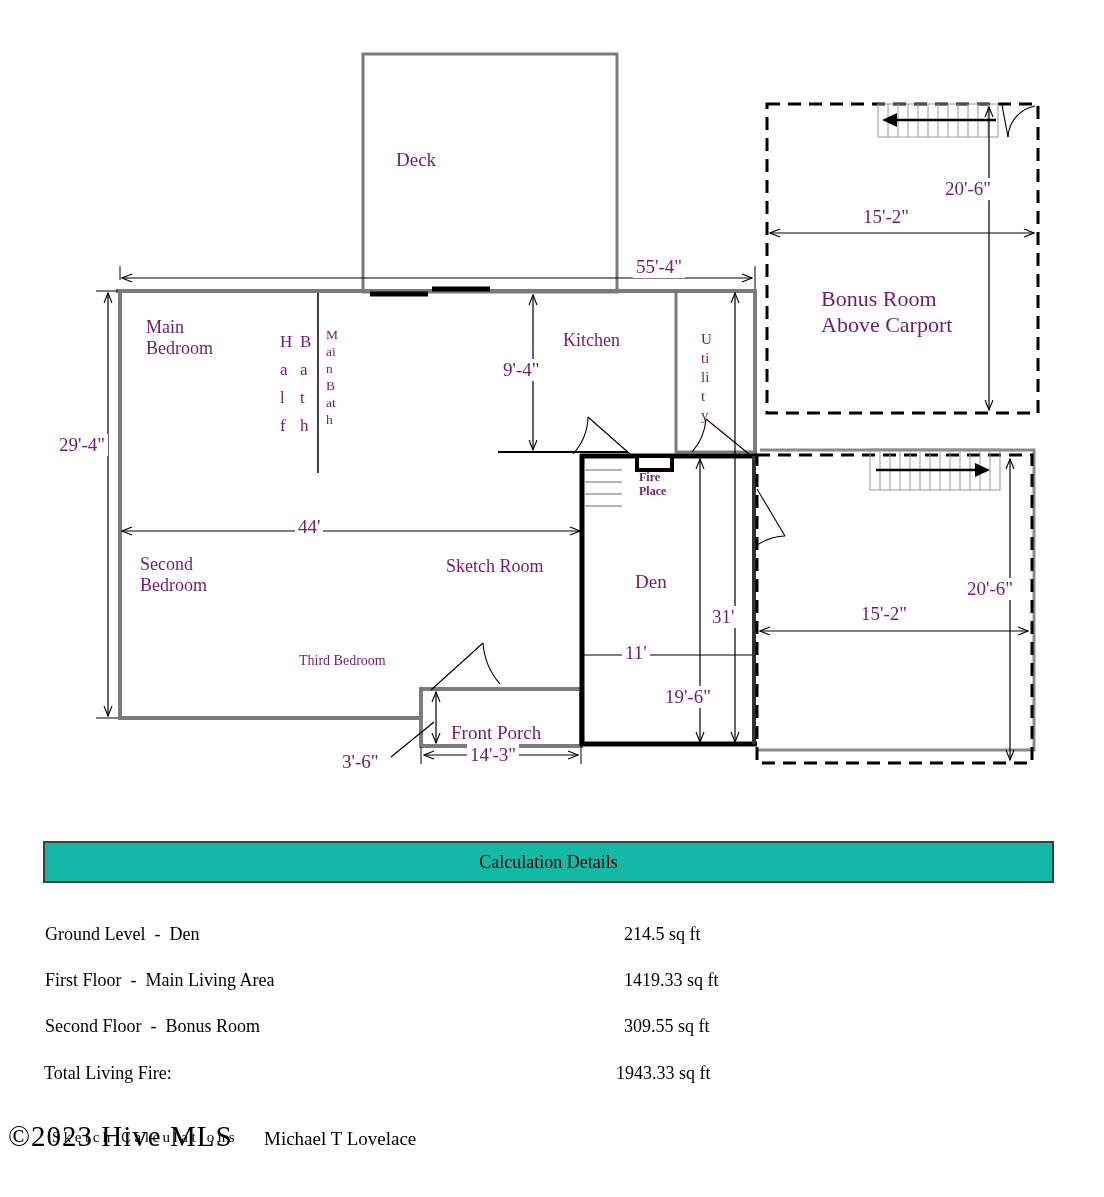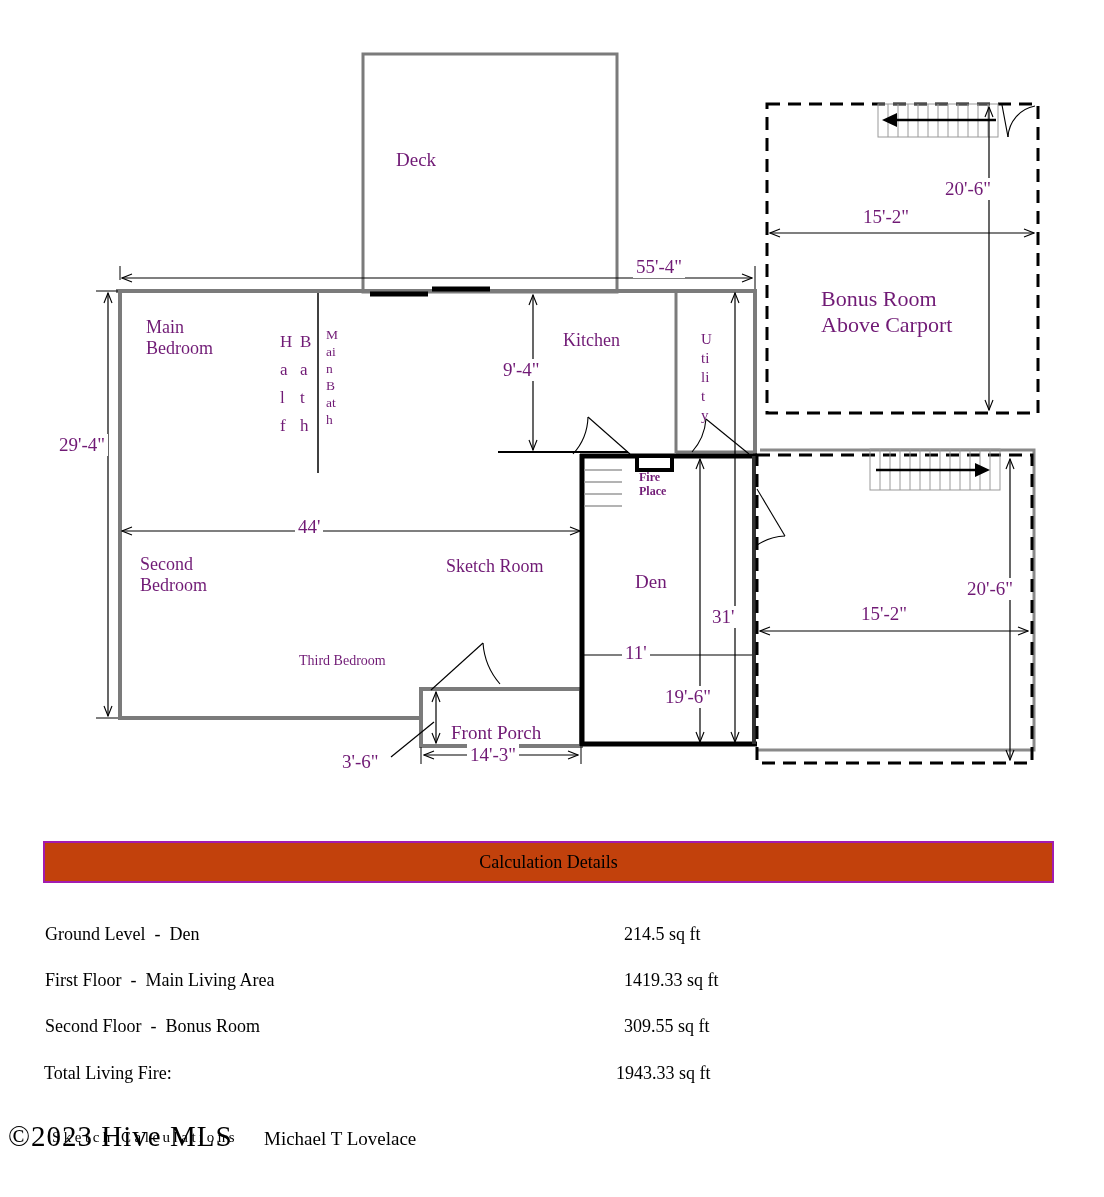--- a/index.html
+++ b/index.html
@@ -5,21 +5,21 @@
   html,body{margin:0;padding:0;background:#fff;}
   #page{position:relative;width:1104px;height:1197px;background:#ffffff;overflow:hidden;
         font-family:"Liberation Serif", serif;color:#000;}
   #plan-svg{position:absolute;left:0;top:0;}
   .lbl{position:absolute;white-space:nowrap;color:#701a75;}
   .wrap{white-space:normal;line-height:1.18;}
   .vtext{white-space:normal;word-break:break-all;width:10px;display:block;margin-top:35px;}
   .dim{background:#fff;padding:0 3px;font-size:19px;}
   .calc-label,.calc-value{position:absolute;font-size:18px;white-space:pre;}
   #calc-header{position:absolute;left:43px;top:841px;width:1007px;height:38px;
-    background:#c2410c;border:2px solid #a21caf;display:flex;align-items:center;justify-content:center;
+    background:#14b8a6;border:2px solid #404040;display:flex;align-items:center;justify-content:center;
     font-size:18px;}
   #wm-big{position:absolute;left:8px;top:1120px;font-size:29px;letter-spacing:1px;}
   #wm-small{position:absolute;left:52px;top:1129px;font-size:15px;letter-spacing:3.5px;}
   #wm-author{position:absolute;left:264px;top:1128px;font-size:19px;}
 </style>
 </head>
 <body>
 
 <div id="page">
 

